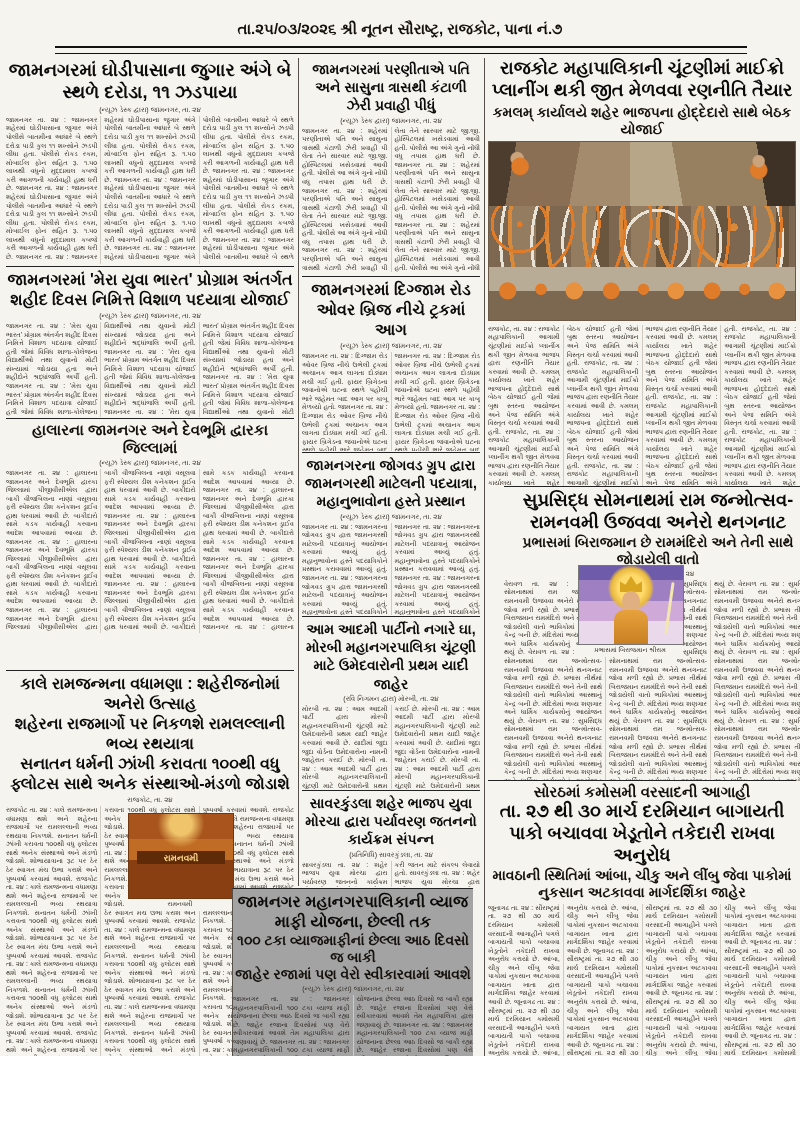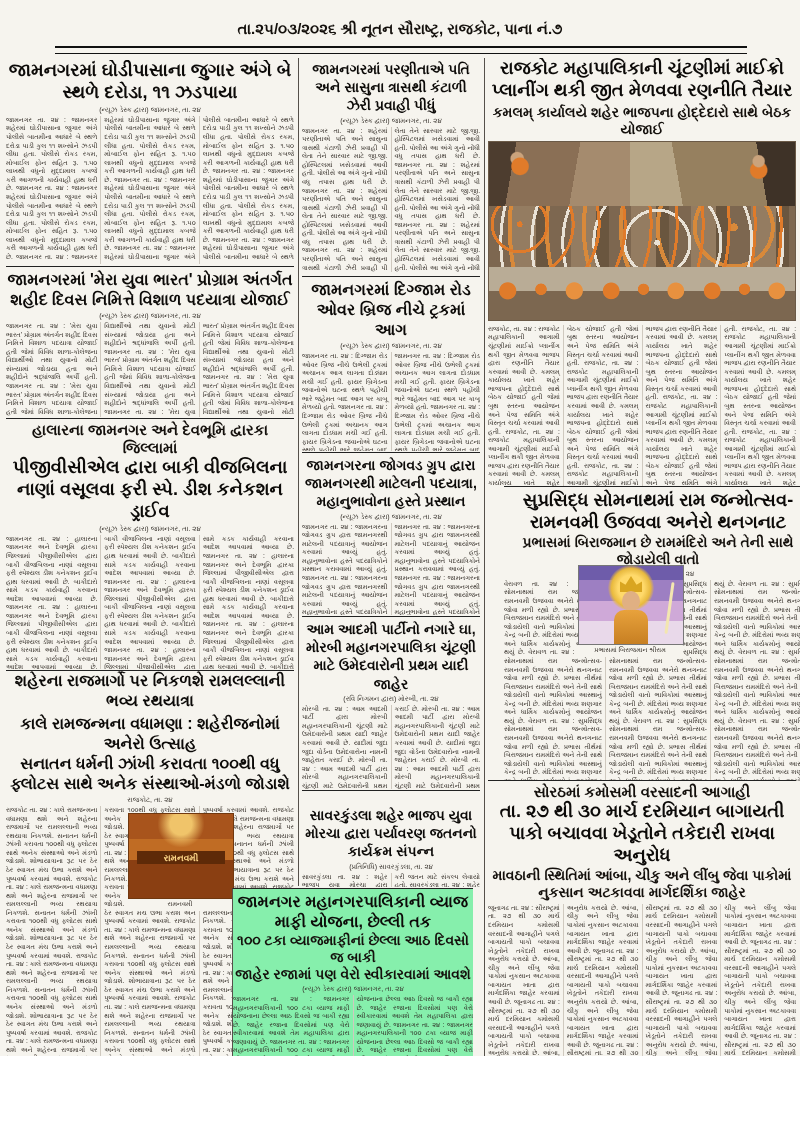--- a/index.html
+++ b/index.html
@@ -101,21 +101,20 @@
   </div>
 
   <div class="abs art btop" style="left:6px;top:266px;width:288px;height:150px;">
     <div class="hl-lg" style="padding-top:3px;">જામનગરમાં 'મેરા યુવા ભારત' પ્રોગ્રામ અંતર્ગત શહીદ દિવસ નિમિત્તે વિશાળ પદયાત્રા યોજાઈ</div>
     <div class="byline">(ન્યૂઝ ડેસ્ક દ્વારા)  જામનગર, તા. ૨૪</div>
     <div class="bodytxt c3" style="height:96px;">જામનગર તા. ૨૪ : 'મેરા યુવા ભારત' પ્રોગ્રામ અંતર્ગત શહીદ દિવસ નિમિત્તે વિશાળ પદયાત્રા યોજાઈ હતી જેમાં વિવિધ શાળા-કોલેજના વિદ્યાર્થીઓ તથા યુવાનો મોટી સંખ્યામાં જોડાયા હતા અને શહીદોને શ્રદ્ધાંજલિ અર્પી હતી.  જામનગર તા. ૨૪ : 'મેરા યુવા ભારત' પ્રોગ્રામ અંતર્ગત શહીદ દિવસ નિમિત્તે વિશાળ પદયાત્રા યોજાઈ હતી જેમાં વિવિધ શાળા-કોલેજના વિદ્યાર્થીઓ તથા યુવાનો મોટી સંખ્યામાં જોડાયા હતા અને શહીદોને શ્રદ્ધાંજલિ અર્પી હતી.  જામનગર તા. ૨૪ : 'મેરા યુવા ભારત' પ્રોગ્રામ અંતર્ગત શહીદ દિવસ નિમિત્તે વિશાળ પદયાત્રા યોજાઈ હતી જેમાં વિવિધ શાળા-કોલેજના વિદ્યાર્થીઓ તથા યુવાનો મોટી સંખ્યામાં જોડાયા હતા અને શહીદોને શ્રદ્ધાંજલિ અર્પી હતી.  જામનગર તા. ૨૪ : 'મેરા યુવા ભારત' પ્રોગ્રામ અંતર્ગત શહીદ દિવસ નિમિત્તે વિશાળ પદયાત્રા યોજાઈ હતી જેમાં વિવિધ શાળા-કોલેજના વિદ્યાર્થીઓ તથા યુવાનો મોટી સંખ્યામાં જોડાયા હતા અને શહીદોને શ્રદ્ધાંજલિ અર્પી હતી.  જામનગર તા. ૨૪ : 'મેરા યુવા ભારત' પ્રોગ્રામ અંતર્ગત શહીદ દિવસ નિમિત્તે વિશાળ પદયાત્રા યોજાઈ હતી જેમાં વિવિધ શાળા-કોલેજના વિદ્યાર્થીઓ તથા યુવાનો મોટી સંખ્યામાં જોડાયા હતા અને શહીદોને શ્રદ્ધાંજલિ અર્પી હતી.  જામનગર તા. ૨૪ : 'મેરા યુવા ભારત' પ્રોગ્રામ અંતર્ગત શહીદ દિવસ નિમિત્તે વિશાળ પદયાત્રા યોજાઈ હતી જેમાં વિવિધ શાળા-કોલેજના વિદ્યાર્થીઓ તથા યુવાનો મોટી સંખ્યામાં જોડાયા હતા અને શહીદોને શ્રદ્ધાંજલિ અર્પી હતી.  </div>
   </div>
 
   <div class="abs art btop" style="left:6px;top:418px;width:288px;height:250px;">
     <div class="kick" style="padding-top:2px;">હાલારના જામનગર અને દેવભૂમિ દ્વારકા જિલ્લામાં</div>
-    <div class="hl-xl">પીજીવીસીએલ દ્વારા બાકી વીજબિલના નાણાં વસૂલવા ફરી સ્પે. ડીશ કનેકશન ડ્રાઈવ</div>
     <div class="byline">(ન્યૂઝ ડેસ્ક દ્વારા)  જામનગર, તા. ૨૪</div>
     <div class="bodytxt c3" style="height:164px;">જામનગર તા. ૨૪ : હાલારના જામનગર અને દેવભૂમિ દ્વારકા જિલ્લામાં પીજીવીસીએલ દ્વારા બાકી વીજબિલના નાણાં વસૂલવા ફરી સ્પેશ્યલ ડીશ કનેકશન ડ્રાઈવ હાથ ધરવામાં આવી છે. બાકીદારો સામે કડક કાર્યવાહી કરવાના આદેશ આપવામાં આવ્યા છે.  જામનગર તા. ૨૪ : હાલારના જામનગર અને દેવભૂમિ દ્વારકા જિલ્લામાં પીજીવીસીએલ દ્વારા બાકી વીજબિલના નાણાં વસૂલવા ફરી સ્પેશ્યલ ડીશ કનેકશન ડ્રાઈવ હાથ ધરવામાં આવી છે. બાકીદારો સામે કડક કાર્યવાહી કરવાના આદેશ આપવામાં આવ્યા છે.  જામનગર તા. ૨૪ : હાલારના જામનગર અને દેવભૂમિ દ્વારકા જિલ્લામાં પીજીવીસીએલ દ્વારા બાકી વીજબિલના નાણાં વસૂલવા ફરી સ્પેશ્યલ ડીશ કનેકશન ડ્રાઈવ હાથ ધરવામાં આવી છે. બાકીદારો સામે કડક કાર્યવાહી કરવાના આદેશ આપવામાં આવ્યા છે.  જામનગર તા. ૨૪ : હાલારના જામનગર અને દેવભૂમિ દ્વારકા જિલ્લામાં પીજીવીસીએલ દ્વારા બાકી વીજબિલના નાણાં વસૂલવા ફરી સ્પેશ્યલ ડીશ કનેકશન ડ્રાઈવ હાથ ધરવામાં આવી છે. બાકીદારો સામે કડક કાર્યવાહી કરવાના આદેશ આપવામાં આવ્યા છે.  જામનગર તા. ૨૪ : હાલારના જામનગર અને દેવભૂમિ દ્વારકા જિલ્લામાં પીજીવીસીએલ દ્વારા બાકી વીજબિલના નાણાં વસૂલવા ફરી સ્પેશ્યલ ડીશ કનેકશન ડ્રાઈવ હાથ ધરવામાં આવી છે. બાકીદારો સામે કડક કાર્યવાહી કરવાના આદેશ આપવામાં આવ્યા છે.  જામનગર તા. ૨૪ : હાલારના જામનગર અને દેવભૂમિ દ્વારકા જિલ્લામાં પીજીવીસીએલ દ્વારા બાકી વીજબિલના નાણાં વસૂલવા ફરી સ્પેશ્યલ ડીશ કનેકશન ડ્રાઈવ હાથ ધરવામાં આવી છે. બાકીદારો સામે કડક કાર્યવાહી કરવાના આદેશ આપવામાં આવ્યા છે.  જામનગર તા. ૨૪ : હાલારના જામનગર અને દેવભૂમિ દ્વારકા જિલ્લામાં પીજીવીસીએલ દ્વારા બાકી વીજબિલના નાણાં વસૂલવા ફરી સ્પેશ્યલ ડીશ કનેકશન ડ્રાઈવ હાથ ધરવામાં આવી છે. બાકીદારો સામે કડક કાર્યવાહી કરવાના આદેશ આપવામાં આવ્યા છે.  જામનગર તા. ૨૪ : હાલારના જામનગર અને દેવભૂમિ દ્વારકા જિલ્લામાં પીજીવીસીએલ દ્વારા બાકી વીજબિલના નાણાં વસૂલવા ફરી સ્પેશ્યલ ડીશ કનેકશન ડ્રાઈવ હાથ ધરવામાં આવી છે. બાકીદારો સામે કડક કાર્યવાહી કરવાના આદેશ આપવામાં આવ્યા છે.  જામનગર તા. ૨૪ : હાલારના જામનગર અને દેવભૂમિ દ્વારકા જિલ્લામાં પીજીવીસીએલ દ્વારા બાકી વીજબિલના નાણાં વસૂલવા ફરી સ્પેશ્યલ ડીશ કનેકશન ડ્રાઈવ હાથ ધરવામાં આવી છે. બાકીદારો સામે કડક કાર્યવાહી કરવાના આદેશ આપવામાં આવ્યા છે.  </div>
   </div>
 
   <div class="abs art btop" style="left:302px;top:276px;width:178px;height:174px;">
     <div class="hl-lg" style="padding-top:3px;">જામનગરમાં દિગ્જામ રોડ ઓવર બ્રિજ નીચે ટ્રકમાં આગ</div>
     <div class="byline">(ન્યૂઝ ડેસ્ક દ્વારા)  જામનગર, તા. ૨૪</div>
     <div class="bodytxt c2" style="height:116px;">જામનગર તા. ૨૪ : દિગ્જામ રોડ ઓવર બ્રિજ નીચે ઉભેલી ટ્રકમાં અચાનક આગ લાગતા દોડધામ મચી ગઈ હતી. ફાયર બ્રિગેડના જવાનોએ ઘટના સ્થળે પહોંચી ભારે જહેમત બાદ આગ પર કાબૂ મેળવ્યો હતો.  જામનગર તા. ૨૪ : દિગ્જામ રોડ ઓવર બ્રિજ નીચે ઉભેલી ટ્રકમાં અચાનક આગ લાગતા દોડધામ મચી ગઈ હતી. ફાયર બ્રિગેડના જવાનોએ ઘટના સ્થળે પહોંચી ભારે જહેમત બાદ આગ પર કાબૂ મેળવ્યો હતો.  જામનગર તા. ૨૪ : દિગ્જામ રોડ ઓવર બ્રિજ નીચે ઉભેલી ટ્રકમાં અચાનક આગ લાગતા દોડધામ મચી ગઈ હતી. ફાયર બ્રિગેડના જવાનોએ ઘટના સ્થળે પહોંચી ભારે જહેમત બાદ આગ પર કાબૂ મેળવ્યો હતો.  જામનગર તા. ૨૪ : દિગ્જામ રોડ ઓવર બ્રિજ નીચે ઉભેલી ટ્રકમાં અચાનક આગ લાગતા દોડધામ મચી ગઈ હતી. ફાયર બ્રિગેડના જવાનોએ ઘટના સ્થળે પહોંચી ભારે જહેમત બાદ આગ પર કાબૂ મેળવ્યો હતો.  જામનગર તા. ૨૪ : દિગ્જામ રોડ ઓવર બ્રિજ નીચે ઉભેલી ટ્રકમાં અચાનક આગ લાગતા દોડધામ મચી ગઈ હતી. ફાયર બ્રિગેડના જવાનોએ ઘટના સ્થળે પહોંચી ભારે જહેમત બાદ આગ પર કાબૂ મેળવ્યો હતો.  જામનગર તા. ૨૪ : દિગ્જામ રોડ ઓવર બ્રિજ નીચે ઉભેલી ટ્રકમાં અચાનક આગ લાગતા દોડધામ મચી ગઈ હતી. ફાયર બ્રિગેડના જવાનોએ ઘટના સ્થળે પહોંચી ભારે જહેમત બાદ આગ પર કાબૂ મેળવ્યો હતો.  </div>
   </div>
 
@@ -125,40 +124,40 @@
     <div class="bodytxt c2" style="height:104px;">જામનગર તા. ૨૪ : જામનગરના જોગવડ ગ્રુપ દ્વારા જામનગરથી માટેલની પદયાત્રાનું આયોજન કરવામાં આવ્યું હતું. મહાનુભાવોના હસ્તે પદયાત્રિકોને પ્રસ્થાન કરાવવામાં આવ્યું હતું.  જામનગર તા. ૨૪ : જામનગરના જોગવડ ગ્રુપ દ્વારા જામનગરથી માટેલની પદયાત્રાનું આયોજન કરવામાં આવ્યું હતું. મહાનુભાવોના હસ્તે પદયાત્રિકોને પ્રસ્થાન કરાવવામાં આવ્યું હતું.  જામનગર તા. ૨૪ : જામનગરના જોગવડ ગ્રુપ દ્વારા જામનગરથી માટેલની પદયાત્રાનું આયોજન કરવામાં આવ્યું હતું. મહાનુભાવોના હસ્તે પદયાત્રિકોને પ્રસ્થાન કરાવવામાં આવ્યું હતું.  જામનગર તા. ૨૪ : જામનગરના જોગવડ ગ્રુપ દ્વારા જામનગરથી માટેલની પદયાત્રાનું આયોજન કરવામાં આવ્યું હતું. મહાનુભાવોના હસ્તે પદયાત્રિકોને પ્રસ્થાન કરાવવામાં આવ્યું હતું.  જામનગર તા. ૨૪ : જામનગરના જોગવડ ગ્રુપ દ્વારા જામનગરથી માટેલની પદયાત્રાનું આયોજન કરવામાં આવ્યું હતું. મહાનુભાવોના હસ્તે પદયાત્રિકોને પ્રસ્થાન કરાવવામાં આવ્યું હતું.  જામનગર તા. ૨૪ : જામનગરના જોગવડ ગ્રુપ દ્વારા જામનગરથી માટેલની પદયાત્રાનું આયોજન કરવામાં આવ્યું હતું. મહાનુભાવોના હસ્તે પદયાત્રિકોને પ્રસ્થાન કરાવવામાં આવ્યું હતું.  </div>
   </div>
 
   <div class="abs art btop" style="left:302px;top:616px;width:178px;height:172px;">
     <div class="hl-md" style="padding-top:3px;">આમ આદમી પાર્ટીનો નગારે ઘા, મોરબી મહાનગરપાલિકા ચૂંટણી માટે ઉમેદવારોની પ્રથમ યાદી જાહેર</div>
     <div class="byline">(રવિ નિગમન દ્વારા)  મોરબી, તા. ૨૪</div>
     <div class="bodytxt c2" style="height:112px;">મોરબી તા. ૨૪ : આમ આદમી પાર્ટી દ્વારા મોરબી મહાનગરપાલિકાની ચૂંટણી માટે ઉમેદવારોની પ્રથમ યાદી જાહેર કરવામાં આવી છે. યાદીમાં જુદા જુદા વોર્ડના ઉમેદવારોના નામની જાહેરાત કરાઈ છે.  મોરબી તા. ૨૪ : આમ આદમી પાર્ટી દ્વારા મોરબી મહાનગરપાલિકાની ચૂંટણી માટે ઉમેદવારોની પ્રથમ યાદી જાહેર કરવામાં આવી છે. યાદીમાં જુદા જુદા વોર્ડના ઉમેદવારોના નામની જાહેરાત કરાઈ છે.  મોરબી તા. ૨૪ : આમ આદમી પાર્ટી દ્વારા મોરબી મહાનગરપાલિકાની ચૂંટણી માટે ઉમેદવારોની પ્રથમ યાદી જાહેર કરવામાં આવી છે. યાદીમાં જુદા જુદા વોર્ડના ઉમેદવારોના નામની જાહેરાત કરાઈ છે.  મોરબી તા. ૨૪ : આમ આદમી પાર્ટી દ્વારા મોરબી મહાનગરપાલિકાની ચૂંટણી માટે ઉમેદવારોની પ્રથમ યાદી જાહેર કરવામાં આવી છે. યાદીમાં જુદા જુદા વોર્ડના ઉમેદવારોના નામની જાહેરાત કરાઈ છે.  મોરબી તા. ૨૪ : આમ આદમી પાર્ટી દ્વારા મોરબી મહાનગરપાલિકાની ચૂંટણી માટે ઉમેદવારોની પ્રથમ યાદી જાહેર કરવામાં આવી છે. યાદીમાં જુદા જુદા વોર્ડના ઉમેદવારોના નામની જાહેરાત કરાઈ છે.  મોરબી તા. ૨૪ : આમ આદમી પાર્ટી દ્વારા મોરબી મહાનગરપાલિકાની ચૂંટણી માટે ઉમેદવારોની પ્રથમ યાદી જાહેર કરવામાં આવી છે. યાદીમાં જુદા જુદા વોર્ડના ઉમેદવારોના નામની જાહેરાત કરાઈ છે.  </div>
   </div>
 
   <div class="abs art btop" style="left:302px;top:790px;width:178px;height:96px;">
-    <div class="hl-md" style="padding-top:3px;margin-top:12px;">સાવરકુંડલા શહેર ભાજપ યુવા મોરચા દ્વારા પર્યાવરણ જતનનો કાર્યક્રમ સંપન્ન</div>
+    <div class="hl-md" style="padding-top:3px;">સાવરકુંડલા શહેર ભાજપ યુવા મોરચા દ્વારા પર્યાવરણ જતનનો કાર્યક્રમ સંપન્ન</div>
     <div class="byline">(પ્રતિનિધિ)  સાવરકુંડલા, તા. ૨૪</div>
     <div class="bodytxt c2" style="height:38px;">સાવરકુંડલા તા. ૨૪ : શહેર ભાજપ યુવા મોરચા દ્વારા પર્યાવરણ જતનનો કાર્યક્રમ યોજાયો હતો જેમાં વૃક્ષારોપણ કરી જતન માટે સંકલ્પ લેવાયો હતો.  સાવરકુંડલા તા. ૨૪ : શહેર ભાજપ યુવા મોરચા દ્વારા પર્યાવરણ જતનનો કાર્યક્રમ યોજાયો હતો જેમાં વૃક્ષારોપણ કરી જતન માટે સંકલ્પ લેવાયો હતો.  </div>
   </div>
 
   <div class="abs art btop" style="left:6px;top:670px;width:288px;height:460px;">
+    <div class="hl-lg" style="padding-top:3px;">કાલે રામજન્મના વધામણા : શહેરીજનોમાં અનેરો ઉત્સાહ</div>
     <div class="hl-lg">શહેરના રાજમાર્ગો પર નિકળશે રામલલ્લાની ભવ્ય રથયાત્રા</div>
-    <div class="hl-lg" style="padding-top:3px;">કાલે રામજન્મના વધામણા : શહેરીજનોમાં અનેરો ઉત્સાહ</div>
     <div class="hl-lg">સનાતન ધર્મની ઝાંખી કરાવતા ૧૦૦થી વધુ ફ્લોટસ સાથે અનેક સંસ્થાઓ-મંડળો જોડાશે</div>
     <div class="byline">રાજકોટ, તા. ૨૪</div>
     <div class="bodytxt c3" style="height:348px;">રાજકોટ તા. ૨૪ : કાલે રામજન્મના વધામણા થશે અને શહેરના રાજમાર્ગો પર રામલલ્લાની ભવ્ય રથયાત્રા નિકળશે. સનાતન ધર્મની ઝાંખી કરાવતા ૧૦૦થી વધુ ફ્લોટસ સાથે અનેક સંસ્થાઓ અને મંડળો જોડાશે. શોભાયાત્રાના રૂટ પર ઠેર ઠેર સ્વાગત મંચ ઉભા કરાશે અને પુષ્પવર્ષા કરવામાં આવશે.  રાજકોટ તા. ૨૪ : કાલે રામજન્મના વધામણા થશે અને શહેરના રાજમાર્ગો પર રામલલ્લાની ભવ્ય રથયાત્રા નિકળશે. સનાતન ધર્મની ઝાંખી કરાવતા ૧૦૦થી વધુ ફ્લોટસ સાથે અનેક સંસ્થાઓ અને મંડળો જોડાશે. શોભાયાત્રાના રૂટ પર ઠેર ઠેર સ્વાગત મંચ ઉભા કરાશે અને પુષ્પવર્ષા કરવામાં આવશે.  રાજકોટ તા. ૨૪ : કાલે રામજન્મના વધામણા થશે અને શહેરના રાજમાર્ગો પર રામલલ્લાની ભવ્ય રથયાત્રા નિકળશે. સનાતન ધર્મની ઝાંખી કરાવતા ૧૦૦થી વધુ ફ્લોટસ સાથે અનેક સંસ્થાઓ અને મંડળો જોડાશે. શોભાયાત્રાના રૂટ પર ઠેર ઠેર સ્વાગત મંચ ઉભા કરાશે અને પુષ્પવર્ષા કરવામાં આવશે.  રાજકોટ તા. ૨૪ : કાલે રામજન્મના વધામણા થશે અને શહેરના રાજમાર્ગો પર રામલલ્લાની ભવ્ય રથયાત્રા નિકળશે. સનાતન ધર્મની ઝાંખી કરાવતા ૧૦૦થી વધુ ફ્લોટસ સાથે અનેક સંસ્થાઓ અને મંડળો જોડાશે. શોભાયાત્રાના રૂટ પર ઠેર ઠેર સ્વાગત મંચ ઉભા કરાશે અને પુષ્પવર્ષા કરવામાં આવશે.  રાજકોટ તા. ૨૪ : કાલે રામજન્મના વધામણા થશે અને શહેરના રાજમાર્ગો પર રામલલ્લાની ભવ્ય રથયાત્રા નિકળશે. સનાતન ધર્મની ઝાંખી કરાવતા ૧૦૦થી વધુ ફ્લોટસ સાથે અનેક સંસ્થાઓ અને મંડળો જોડાશે. શોભાયાત્રાના રૂટ પર ઠેર ઠેર સ્વાગત મંચ ઉભા કરાશે અને પુષ્પવર્ષા કરવામાં આવશે.  રાજકોટ તા. ૨૪ : કાલે રામજન્મના વધામણા થશે અને શહેરના રાજમાર્ગો પર રામલલ્લાની ભવ્ય રથયાત્રા નિકળશે. સનાતન ધર્મની ઝાંખી કરાવતા ૧૦૦થી વધુ ફ્લોટસ સાથે અનેક સંસ્થાઓ અને મંડળો જોડાશે. શોભાયાત્રાના રૂટ પર ઠેર ઠેર સ્વાગત મંચ ઉભા કરાશે અને પુષ્પવર્ષા કરવામાં આવશે.  રાજકોટ તા. ૨૪ : કાલે રામજન્મના વધામણા થશે અને શહેરના રાજમાર્ગો પર રામલલ્લાની ભવ્ય રથયાત્રા નિકળશે. સનાતન ધર્મની ઝાંખી કરાવતા ૧૦૦થી વધુ ફ્લોટસ સાથે અનેક સંસ્થાઓ અને મંડળો જોડાશે. શોભાયાત્રાના રૂટ પર ઠેર ઠેર સ્વાગત મંચ ઉભા કરાશે અને પુષ્પવર્ષા કરવામાં આવશે.  રાજકોટ તા. ૨૪ : કાલે રામજન્મના વધામણા થશે અને શહેરના રાજમાર્ગો પર રામલલ્લાની ભવ્ય રથયાત્રા નિકળશે. સનાતન ધર્મની ઝાંખી કરાવતા ૧૦૦થી વધુ ફ્લોટસ સાથે અનેક સંસ્થાઓ અને મંડળો જોડાશે. શોભાયાત્રાના રૂટ પર ઠેર ઠેર સ્વાગત મંચ ઉભા કરાશે અને પુષ્પવર્ષા કરવામાં આવશે.  રાજકોટ તા. ૨૪ : કાલે રામજન્મના વધામણા થશે અને શહેરના રાજમાર્ગો પર રામલલ્લાની ભવ્ય રથયાત્રા નિકળશે. સનાતન ધર્મની ઝાંખી કરાવતા ૧૦૦થી વધુ ફ્લોટસ સાથે અનેક સંસ્થાઓ અને મંડળો જોડાશે. શોભાયાત્રાના રૂટ પર ઠેર ઠેર સ્વાગત મંચ ઉભા કરાશે અને પુષ્પવર્ષા કરવામાં આવશે.  રાજકોટ તા. ૨૪ : કાલે રામજન્મના વધામણા થશે અને શહેરના રાજમાર્ગો પર રામલલ્લાની ભવ્ય રથયાત્રા નિકળશે. સનાતન ધર્મની ઝાંખી કરાવતા ૧૦૦થી વધુ ફ્લોટસ સાથે અનેક સંસ્થાઓ અને મંડળો જોડાશે. શોભાયાત્રાના રૂટ પર ઠેર ઠેર સ્વાગત મંચ ઉભા કરાશે અને પુષ્પવર્ષા કરવામાં આવશે.  રાજકોટ તા. ૨૪ : કાલે રામજન્મના વધામણા થશે અને શહેરના રાજમાર્ગો પર રામલલ્લાની ભવ્ય રથયાત્રા નિકળશે. સનાતન ધર્મની ઝાંખી કરાવતા ૧૦૦થી વધુ ફ્લોટસ સાથે અનેક સંસ્થાઓ અને મંડળો જોડાશે. શોભાયાત્રાના રૂટ પર ઠેર ઠેર સ્વાગત મંચ ઉભા કરાશે અને પુષ્પવર્ષા કરવામાં આવશે.  રાજકોટ તા. ૨૪ : કાલે રામજન્મના વધામણા થશે અને શહેરના રાજમાર્ગો પર રામલલ્લાની ભવ્ય રથયાત્રા નિકળશે. સનાતન ધર્મની ઝાંખી કરાવતા ૧૦૦થી વધુ ફ્લોટસ સાથે અનેક સંસ્થાઓ અને મંડળો જોડાશે. શોભાયાત્રાના રૂટ પર ઠેર ઠેર સ્વાગત મંચ ઉભા કરાશે અને પુષ્પવર્ષા કરવામાં આવશે.  રાજકોટ તા. ૨૪ : કાલે રામજન્મના વધામણા થશે અને શહેરના રાજમાર્ગો પર રામલલ્લાની ભવ્ય રથયાત્રા નિકળશે. સનાતન ધર્મની ઝાંખી કરાવતા ૧૦૦થી વધુ ફ્લોટસ સાથે અનેક સંસ્થાઓ અને મંડળો જોડાશે. શોભાયાત્રાના રૂટ પર ઠેર ઠેર સ્વાગત મંચ ઉભા કરાશે અને પુષ્પવર્ષા કરવામાં આવશે.  રાજકોટ તા. ૨૪ : કાલે રામજન્મના વધામણા થશે અને શહેરના રાજમાર્ગો પર રામલલ્લાની ભવ્ય રથયાત્રા નિકળશે. સનાતન ધર્મની ઝાંખી કરાવતા ૧૦૦થી વધુ ફ્લોટસ સાથે અનેક સંસ્થાઓ અને મંડળો જોડાશે. શોભાયાત્રાના રૂટ પર ઠેર ઠેર સ્વાગત મંચ ઉભા કરાશે અને પુષ્પવર્ષા કરવામાં આવશે.  રાજકોટ તા. ૨૪ : કાલે રામજન્મના વધામણા થશે અને શહેરના રાજમાર્ગો પર રામલલ્લાની ભવ્ય રથયાત્રા નિકળશે. સનાતન ધર્મની ઝાંખી કરાવતા ૧૦૦થી વધુ ફ્લોટસ સાથે અનેક સંસ્થાઓ અને મંડળો જોડાશે. શોભાયાત્રાના રૂટ પર ઠેર ઠેર સ્વાગત મંચ ઉભા કરાશે અને પુષ્પવર્ષા કરવામાં આવશે.  રાજકોટ તા. ૨૪ : કાલે રામજન્મના વધામણા થશે અને શહેરના રાજમાર્ગો પર રામલલ્લાની ભવ્ય રથયાત્રા નિકળશે. સનાતન ધર્મની ઝાંખી કરાવતા ૧૦૦થી વધુ ફ્લોટસ સાથે અનેક સંસ્થાઓ અને મંડળો જોડાશે. શોભાયાત્રાના રૂટ પર ઠેર ઠેર સ્વાગત મંચ ઉભા કરાશે અને પુષ્પવર્ષા કરવામાં આવશે.  રાજકોટ તા. ૨૪ : કાલે રામજન્મના વધામણા થશે અને શહેરના રાજમાર્ગો પર રામલલ્લાની ભવ્ય રથયાત્રા નિકળશે. સનાતન ધર્મની ઝાંખી કરાવતા ૧૦૦થી વધુ ફ્લોટસ સાથે અનેક સંસ્થાઓ અને મંડળો જોડાશે. શોભાયાત્રાના રૂટ પર ઠેર ઠેર સ્વાગત મંચ ઉભા કરાશે અને પુષ્પવર્ષા કરવામાં આવશે.  </div>
     <div class="abs" style="left:122px;top:142px;width:104px;height:98px;background:#f6f4ee;z-index:2;">
       <div class="poster" style="width:104px;height:84px;position:relative;">
         <div class="poster-band">રામનવમી</div>
       </div>
       <div class="caption">રામનવમી</div>
     </div>
   </div>
 
-  <div class="abs art" style="left:232px;top:888px;width:240px;height:242px;background:#86efac;z-index:3;border-top:1.2px solid #222;border-left:1px solid #55504a;">
+  <div class="abs art" style="left:232px;top:888px;width:240px;height:242px;background:#a3a3a3;z-index:3;border-top:1.2px solid #222;border-left:1px solid #55504a;">
     <div class="hl-lg" style="padding-top:3px;">જામનગર મહાનગરપાલિકાની વ્યાજ માફી યોજના, છેલ્લી તક</div>
     <div class="sub">૧૦૦ ટકા વ્યાજમાફીનાં છેલ્લા આઠ દિવસો જ બાકી</div>
     <div class="sub">જાહેર રજામાં પણ વેરો સ્વીકારવામાં આવશે</div>
     <div class="byline">(ન્યૂઝ ડેસ્ક દ્વારા)  જામનગર, તા. ૨૪</div>
     <div class="bodytxt c2" style="height:148px;">જામનગર તા. ૨૪ : જામનગર મહાનગરપાલિકાની ૧૦૦ ટકા વ્યાજ માફી યોજનાના છેલ્લા આઠ દિવસો જ બાકી રહ્યા છે. જાહેર રજાના દિવસોમાં પણ વેરો સ્વીકારવામાં આવશે તેમ મહાપાલિકા દ્વારા જણાવાયું છે.  જામનગર તા. ૨૪ : જામનગર મહાનગરપાલિકાની ૧૦૦ ટકા વ્યાજ માફી યોજનાના છેલ્લા આઠ દિવસો જ બાકી રહ્યા છે. જાહેર રજાના દિવસોમાં પણ વેરો સ્વીકારવામાં આવશે તેમ મહાપાલિકા દ્વારા જણાવાયું છે.  જામનગર તા. ૨૪ : જામનગર મહાનગરપાલિકાની ૧૦૦ ટકા વ્યાજ માફી યોજનાના છેલ્લા આઠ દિવસો જ બાકી રહ્યા છે. જાહેર રજાના દિવસોમાં પણ વેરો સ્વીકારવામાં આવશે તેમ મહાપાલિકા દ્વારા જણાવાયું છે.  જામનગર તા. ૨૪ : જામનગર મહાનગરપાલિકાની ૧૦૦ ટકા વ્યાજ માફી યોજનાના છેલ્લા આઠ દિવસો જ બાકી રહ્યા છે. જાહેર રજાના દિવસોમાં પણ વેરો સ્વીકારવામાં આવશે તેમ મહાપાલિકા દ્વારા જણાવાયું છે.  જામનગર તા. ૨૪ : જામનગર મહાનગરપાલિકાની ૧૦૦ ટકા વ્યાજ માફી યોજનાના છેલ્લા આઠ દિવસો જ બાકી રહ્યા છે. જાહેર રજાના દિવસોમાં પણ વેરો સ્વીકારવામાં આવશે તેમ મહાપાલિકા દ્વારા જણાવાયું છે.  જામનગર તા. ૨૪ : જામનગર મહાનગરપાલિકાની ૧૦૦ ટકા વ્યાજ માફી યોજનાના છેલ્લા આઠ દિવસો જ બાકી રહ્યા છે. જાહેર રજાના દિવસોમાં પણ વેરો સ્વીકારવામાં આવશે તેમ મહાપાલિકા દ્વારા જણાવાયું છે.  જામનગર તા. ૨૪ : જામનગર મહાનગરપાલિકાની ૧૦૦ ટકા વ્યાજ માફી યોજનાના છેલ્લા આઠ દિવસો જ બાકી રહ્યા છે. જાહેર રજાના દિવસોમાં પણ વેરો સ્વીકારવામાં આવશે તેમ મહાપાલિકા દ્વારા જણાવાયું છે.  જામનગર તા. ૨૪ : જામનગર મહાનગરપાલિકાની ૧૦૦ ટકા વ્યાજ માફી યોજનાના છેલ્લા આઠ દિવસો જ બાકી રહ્યા છે. જાહેર રજાના દિવસોમાં પણ વેરો સ્વીકારવામાં આવશે તેમ મહાપાલિકા દ્વારા જણાવાયું છે.  </div>
   </div>
 
   <div class="abs art btop" style="left:488px;top:486px;width:308px;height:294px;margin-left:16px;">
     <div class="hl-xl" style="padding-top:3px;">સુપ્રસિદ્ધ સોમનાથમાં રામ જન્મોત્સવ-રામનવમી ઉજવવા અનેરો થનગનાટ</div>
     <div class="sub">પ્રભાસમાં બિરાજમાન છે રામમંદિરો અને તેની સાથે જોડાયેલી વાતો</div>

